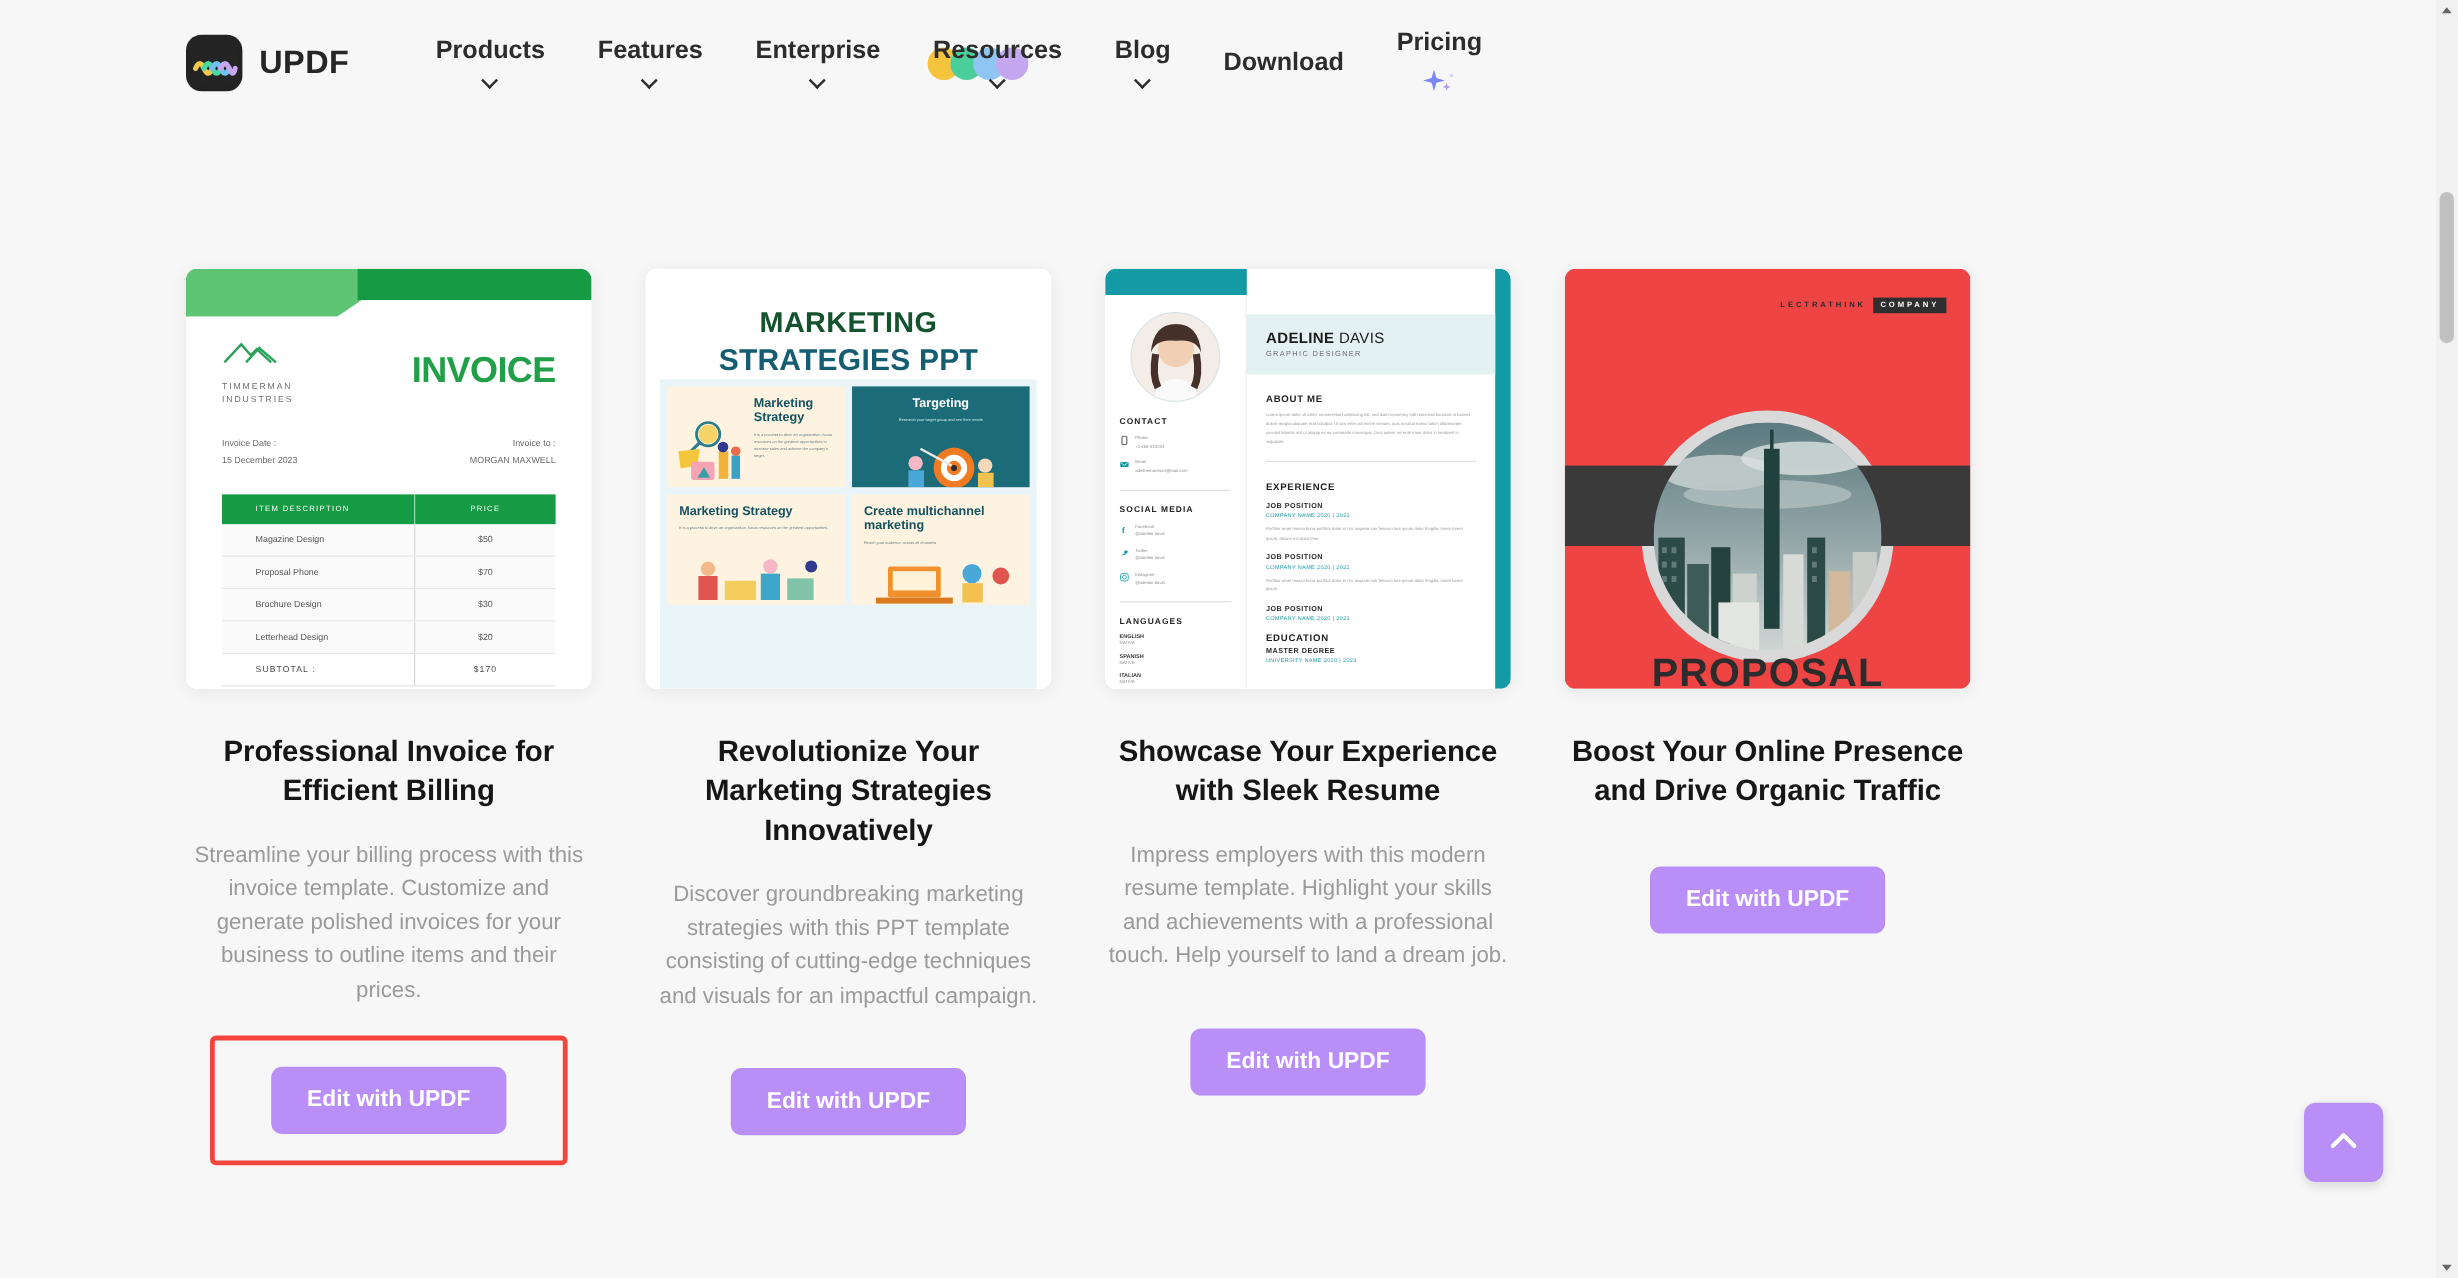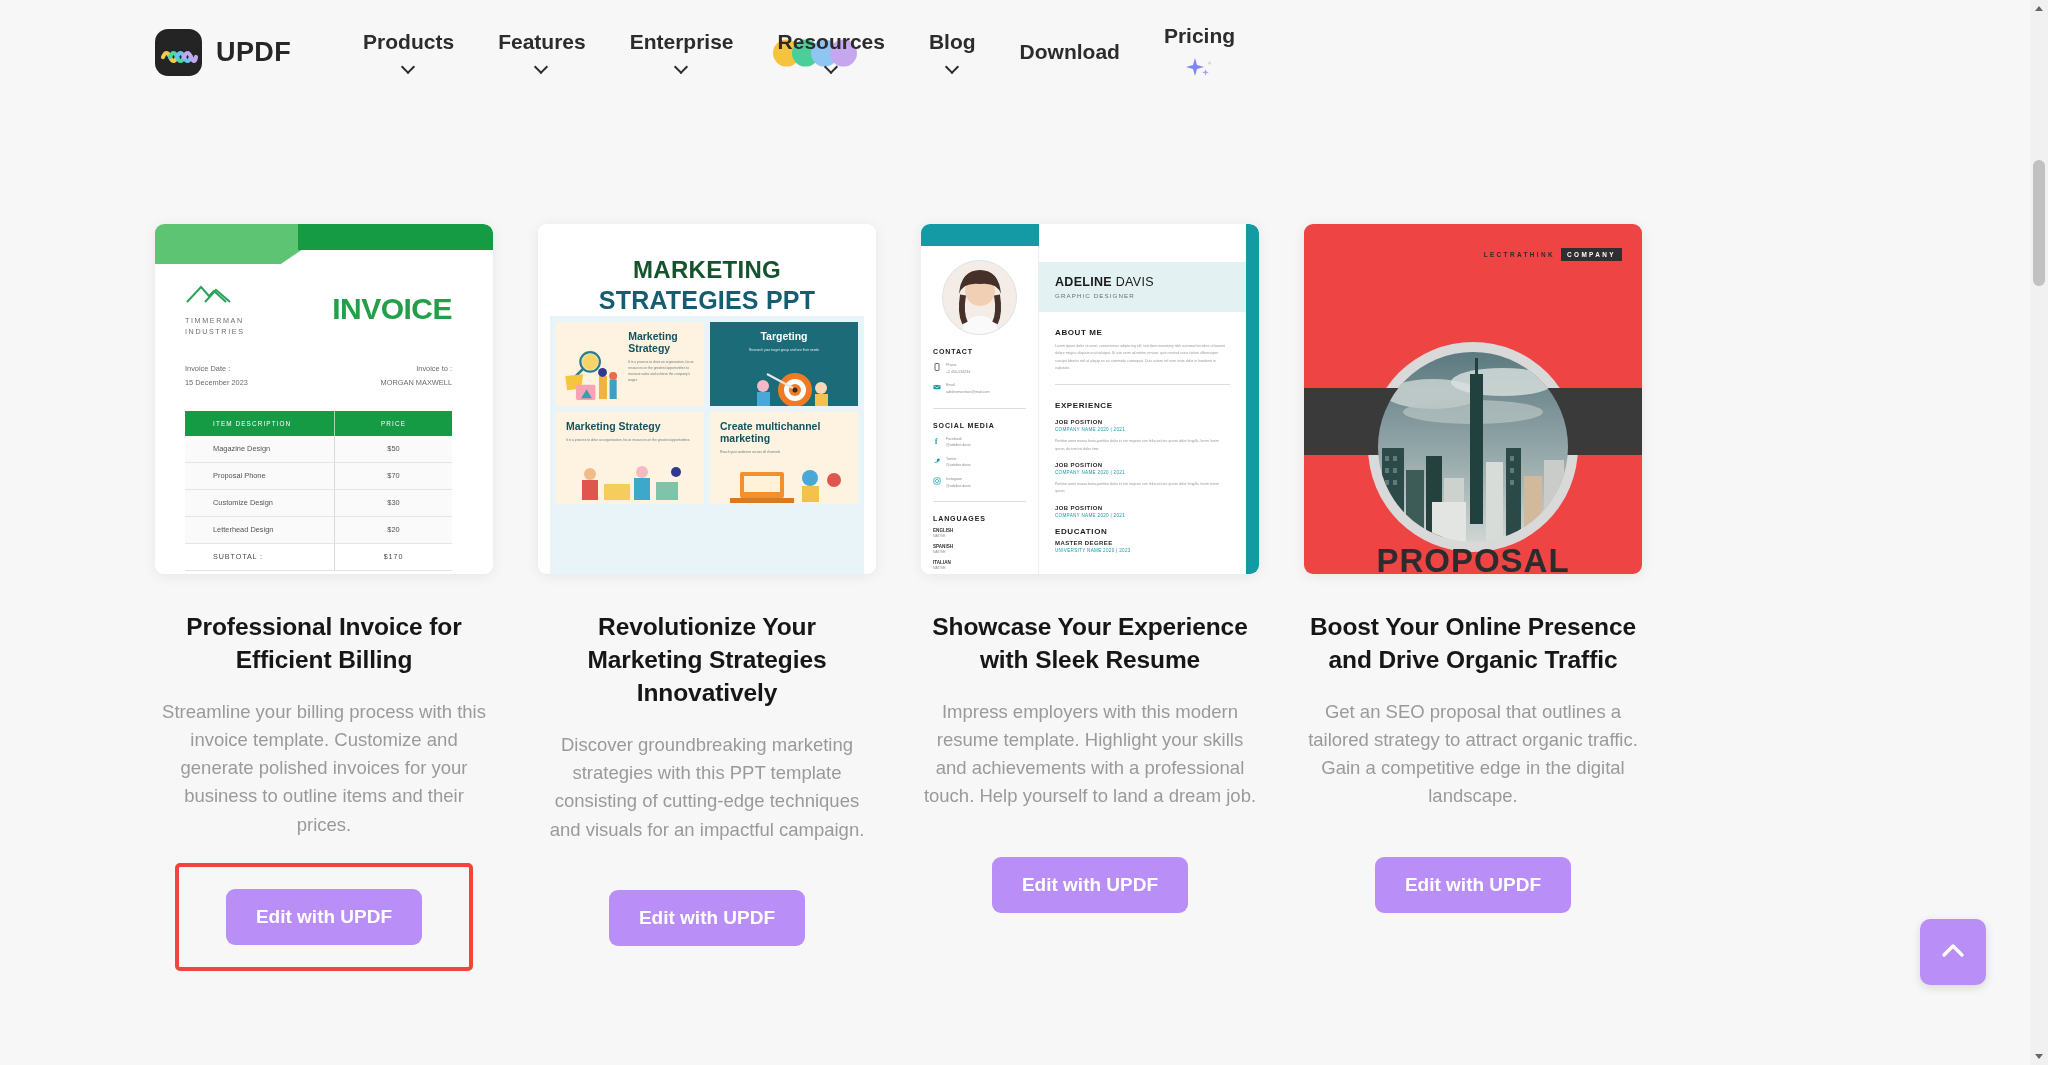--- a/index.html
+++ b/index.html
@@ -97,21 +97,21 @@
   
   .inv { position: absolute; inset: 0; background: #fff; }
   .inv-band-l {
     position:absolute; left:0; top:0; width: 185px; height: 40px;
     background: #5cc472; clip-path: polygon(0 0, 100% 0, 68% 100%, 0 100%);
   }
   .inv-band-r {
     position:absolute; left: 143px; top:0; right: 0; height: 26px;
     background: #169b45; border-top-right-radius: 9px;
   }
-  .inv-body { position: absolute; left: 0; right: 11px; top: 40px; padding: 18px 30px 0 30px; }
+  .inv-body { position: absolute; left: 0; right: 0; top: 40px; padding: 18px 30px 0 30px; }
   .inv-head { display:flex; align-items:flex-start; justify-content: space-between; }
   .mtn { width: 54px; height: 24px; }
   .inv-co { font-size: 7.2px; letter-spacing: 1.6px; color:#6d6d6d; line-height:1.55; margin-top:5px; }
   .inv-word { font-size: 30px; font-weight: 800; color:#21a049; letter-spacing:-.5px; margin-top:10px;}
   .inv-meta { display:flex; justify-content: space-between; margin-top: 25px; font-size: 7.4px; color:#6a6a6a; line-height:1.8;}
   .inv-meta .r { text-align: right; }
   .inv-tbl { margin-top: 22px; }
   .inv-th { display:flex; background:#169b45; color:#fff; font-size:6.4px; letter-spacing:1.1px; }
   .inv-th div { padding: 9px 0; }
   .inv-th .c1 { flex:1; padding-left: 28px; }
@@ -289,21 +289,21 @@
             </div>
             <div class="inv-tr">
               <div class="c1">Magazine Design</div>
               <div class="c2">$50</div>
             </div>
             <div class="inv-tr">
               <div class="c1">Proposal Phone</div>
               <div class="c2">$70</div>
             </div>
             <div class="inv-tr">
-              <div class="c1">Customize Design</div>
+              <div class="c1">Brochure Design</div>
               <div class="c2">$30</div>
             </div>
             <div class="inv-tr">
               <div class="c1">Letterhead Design</div>
               <div class="c2">$20</div>
             </div>
             <div class="inv-tr sub">
               <div class="c1">SUBTOTAL :</div>
               <div class="c2">$170</div>
             </div>
@@ -564,21 +564,20 @@
               <rect x="132" y="104" width="4" height="5"></rect>
                 <rect x="132" y="116" width="4" height="5"></rect>
               <rect x="132" y="128" width="4" height="5"></rect>
             </g>
           </svg>
         </div>
         <div class="seo-word">PROPOSAL</div>
       </div>
     </div>
     <div class="card-title">Boost Your Online Presence and Drive Organic Traffic</div>
-    <div class="card-desc">Get an SEO proposal that outlines a tailored strategy to attract organic traffic. Gain a competitive edge in the digital landscape.</div>
     <div class="btn-wrap">
       <button class="edit-btn">Edit with UPDF</button>
     </div>
   </div>
 
 </div>
 
 <div class="to-top">
   <svg width="34" height="34" viewBox="0 0 34 34">
     <path d="M8 20 L17 11 L26 20" stroke="#ffffff" stroke-width="3.4" fill="none" stroke-linecap="round" stroke-linejoin="round"></path>

